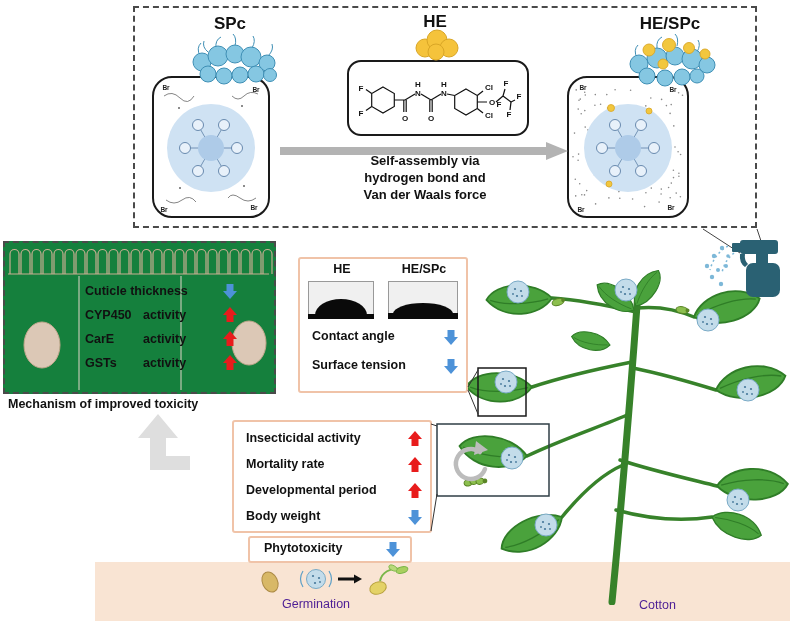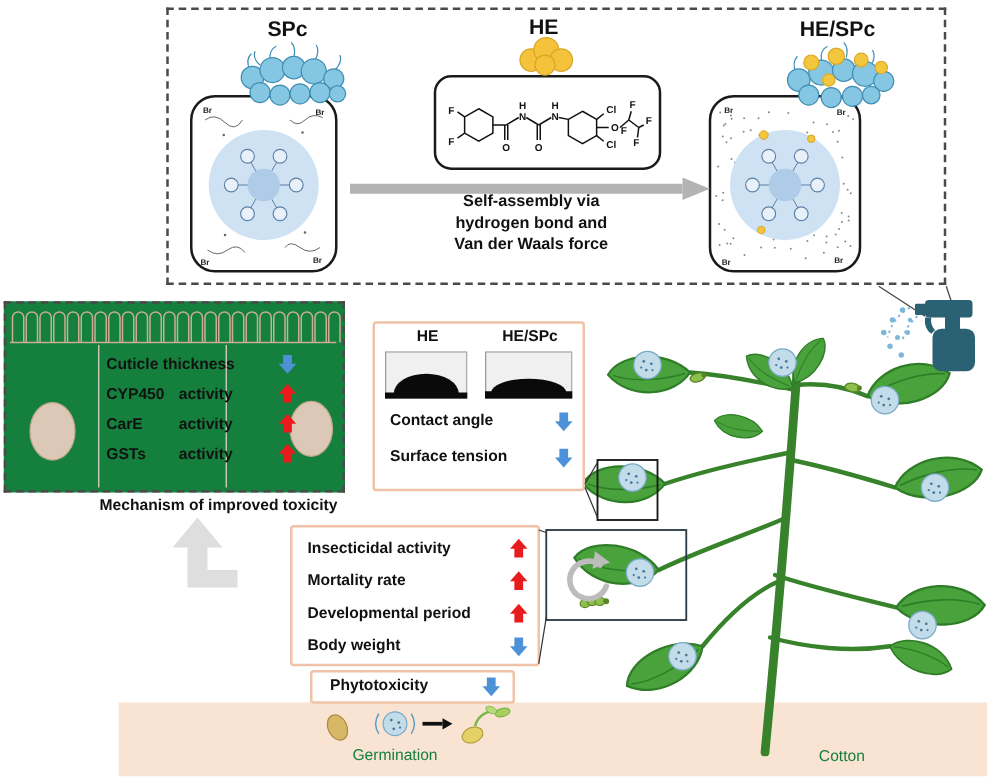--- a/index.html
+++ b/index.html
@@ -6,28 +6,28 @@
 body{background:#fff}
 .page{position:relative;width:790px;height:625px;background:#fff;font-family:"Liberation Sans",sans-serif;color:#111;overflow:hidden}
 .abs{position:absolute}
 .soil{position:absolute;left:95px;top:562px;width:695px;height:59px;background:#f9e4d3}
 .top-panel{position:absolute;left:133px;top:6px;width:624px;height:222px;border:2px dashed #4a4a4a;background:#fff;z-index:2}
 .tp-label{position:absolute;text-align:center;font-weight:700;font-size:17px}
 .round-box{position:absolute;border:2px solid #1a1a1a;border-radius:20px;background:#fff;overflow:hidden}
 .chem-box{position:absolute;border:2px solid #1a1a1a;border-radius:14px;background:#fff;overflow:hidden}
 .assembly{position:absolute;left:195px;top:144px;width:190px;text-align:center;font-weight:700;font-size:13px;line-height:17px}
 .mech-panel{position:absolute;left:3px;top:241px;width:273px;height:153px;border:2px dashed #4a4a4a;background:#15803d;z-index:3}
-.mech-caption{position:absolute;left:8px;top:397px;width:262px;text-align:right;font-weight:700;font-size:12.5px;z-index:3}
+.mech-caption{position:absolute;left:8px;top:397px;width:262px;text-align:left;font-weight:700;font-size:12.5px;z-index:3}
 .salmon-panel{position:absolute;border:2.5px solid #f0c3a8;border-radius:3px;background:#fff;z-index:3}
 .prow{position:absolute;display:flex;align-items:flex-start;justify-content:space-between;font-weight:700;font-size:12.5px;white-space:nowrap}
 .mrow{position:absolute;left:80px;width:152px;display:flex;align-items:center;font-weight:700;font-size:12.5px;white-space:nowrap}
 .mrow .lbl{flex:1;display:flex}
 .mrow .nm{display:inline-block;width:58px}
 .cp-lab{position:absolute;top:3px;text-align:center;font-weight:700;font-size:12.5px}
-.plain-label{position:absolute;text-align:center;font-size:12.5px;color:#15803d;z-index:3}
+.plain-label{position:absolute;text-align:center;font-size:12.5px;color:#4c1d95;z-index:3}
 .arw{display:inline-block;position:relative;width:15px;height:16px;flex:none}
 .arw::before,.arw::after{content:"";position:absolute;left:50%;transform:translateX(-50%)}
 .arw::before{width:0;height:0;border-left:7px solid transparent;border-right:7px solid transparent}
 .arw::after{width:7px}
 .arw.up::before{top:0;border-bottom:8px solid var(--c)}
 .arw.up::after{top:7px;bottom:1px;background:var(--c)}
 .arw.down::before{bottom:0;border-top:8px solid var(--c)}
 .arw.down::after{bottom:7px;top:1px;background:var(--c)}
 .arw.red{--c:#e81c1c}
 .arw.blue{--c:#4d92d8}
@@ -429,21 +429,21 @@
       <circle cx="70" cy="18" r="0.9" fill="#46789a"></circle>
     <rect x="88" y="13.5" width="16" height="3" fill="#111"></rect>
     <polygon points="104,10.5 112,15 104,19.5" fill="#111"></polygon>
     <ellipse cx="128" cy="24" rx="8.5" ry="6" transform="rotate(-20 128 24)" fill="#e4d267" stroke="#b8a23f" stroke-width="1"></ellipse>
     <path d="M130,17 C132,8 140,4 150,5" stroke="#7ab648" stroke-width="2" fill="none"></path>
     <ellipse cx="152" cy="6" rx="6" ry="3.2" transform="rotate(-15 152 6)" fill="#a9cf5f" stroke="#7ab648" stroke-width="1"></ellipse>
     <ellipse cx="143" cy="4" rx="4.5" ry="2.5" transform="rotate(25 143 4)" fill="#b9d97a" stroke="#7ab648" stroke-width="0.8"></ellipse>
   </svg>
   <div class="plain-label" style="left:256px;top:597px;width:120px">Germination</div>
 
-  <div class="plain-label" style="left:616px;top:598px;width:115px">Cotton</div>
+  <div class="plain-label" style="left:600px;top:598px;width:115px">Cotton</div>
 
   <svg class="abs" style="left:0;top:0;z-index:6;pointer-events:none" width="790" height="625" viewBox="0 0 790 625">
     <rect x="478" y="368" width="48" height="48" fill="none" stroke="#1a1a1a" stroke-width="1.5"></rect>
     <rect x="437" y="424" width="112" height="72" fill="none" stroke="#2f3e46" stroke-width="1.5"></rect>
     <g stroke="#333" stroke-width="1">
       <line x1="468" y1="387" x2="478" y2="370"></line>
       <line x1="468" y1="390" x2="478" y2="414"></line>
       <line x1="431" y1="424" x2="437" y2="426"></line>
       <line x1="431" y1="531" x2="437" y2="494"></line>
     </g>

